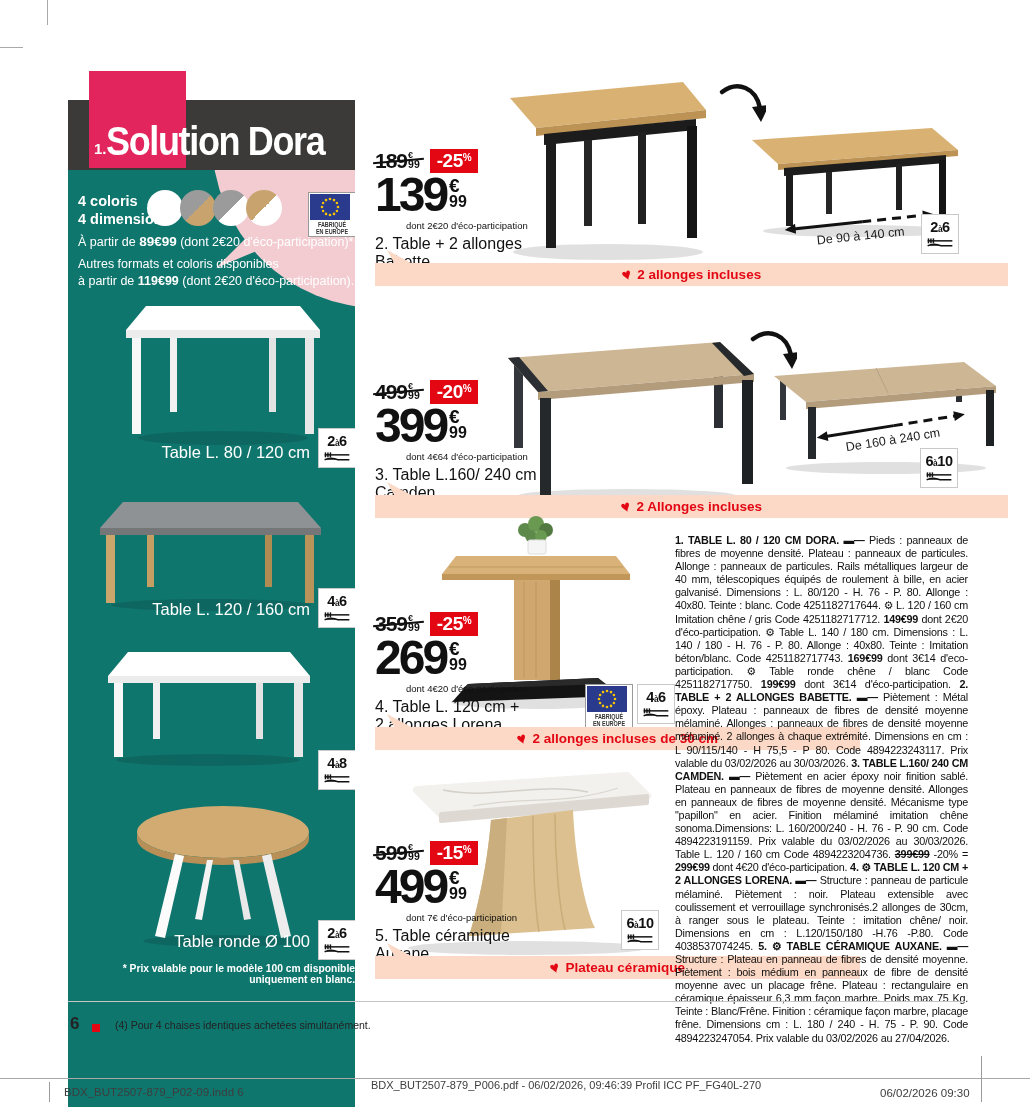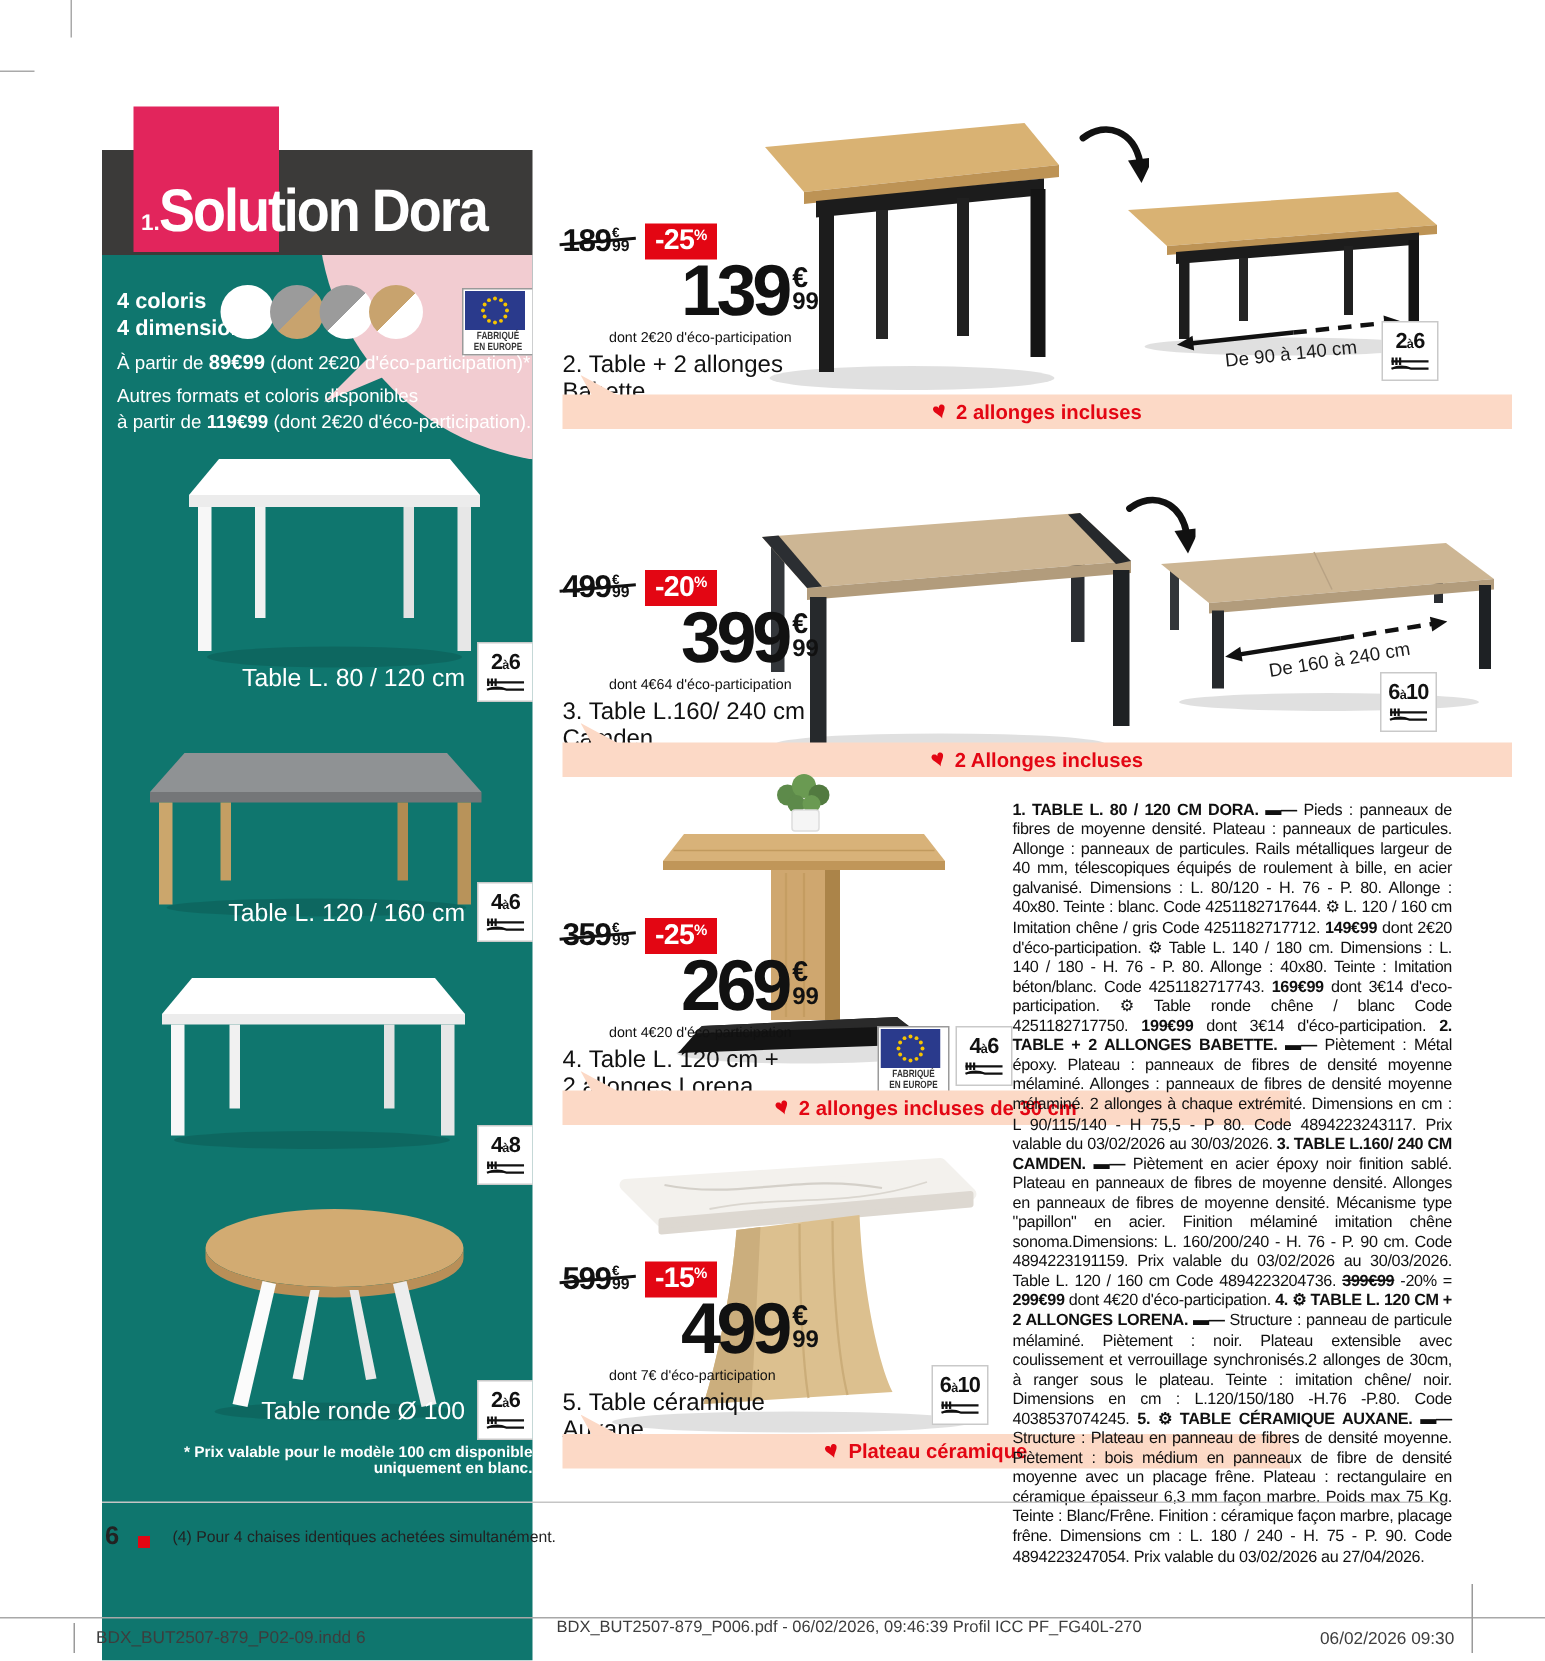--- a/index.html
+++ b/index.html
@@ -46,21 +46,21 @@
   .oldrow{display:flex;align-items:center;height:22px;gap:10px;}
   .old{position:relative;display:flex;align-items:flex-start;font-weight:bold;color:#111;}
   .old-num{font-size:21px;letter-spacing:-1px;line-height:20px;}
   .old-col{display:flex;flex-direction:column;align-items:flex-start;margin-left:1px;}
   .old-eur{font-size:9px;line-height:8px;}
   .old-c{font-size:10.5px;line-height:10px;}
   .strike{position:absolute;left:-2px;right:-4px;top:9px;height:2.4px;background:#111;transform:rotate(-5deg);}
   .disc{background:#e30613;color:#fff;font-weight:800;font-size:19px;height:24px;display:flex;
         align-items:center;padding:0 7px;letter-spacing:-.5px;}
   .disc sup{font-size:10px;margin-top:-8px;}
-  .bigprice{display:flex;align-items:flex-start;height:42px;margin-top:3px;justify-content:center;}
+  .bigprice{display:flex;align-items:flex-start;height:42px;margin-top:3px;}
   .p-num{font-size:48px;font-weight:900;letter-spacing:-3px;line-height:40px;color:#111;}
   .p-col{display:flex;flex-direction:column;margin-left:3px;margin-top:2px;}
   .p-eur{font-size:19px;font-weight:900;line-height:17px;}
   .p-c{font-size:16px;font-weight:900;line-height:16px;}
   .eco{font-size:9.5px;color:#111;margin-top:3px;margin-left:31px;}
   .pname{font-size:16px;line-height:17.5px;color:#111;margin-top:4px;}
 
   
   .banner{position:absolute;height:23px;background:#fcd9c6;display:flex;align-items:center;
           justify-content:center;color:#e30613;font-weight:bold;font-size:13.5px;}

